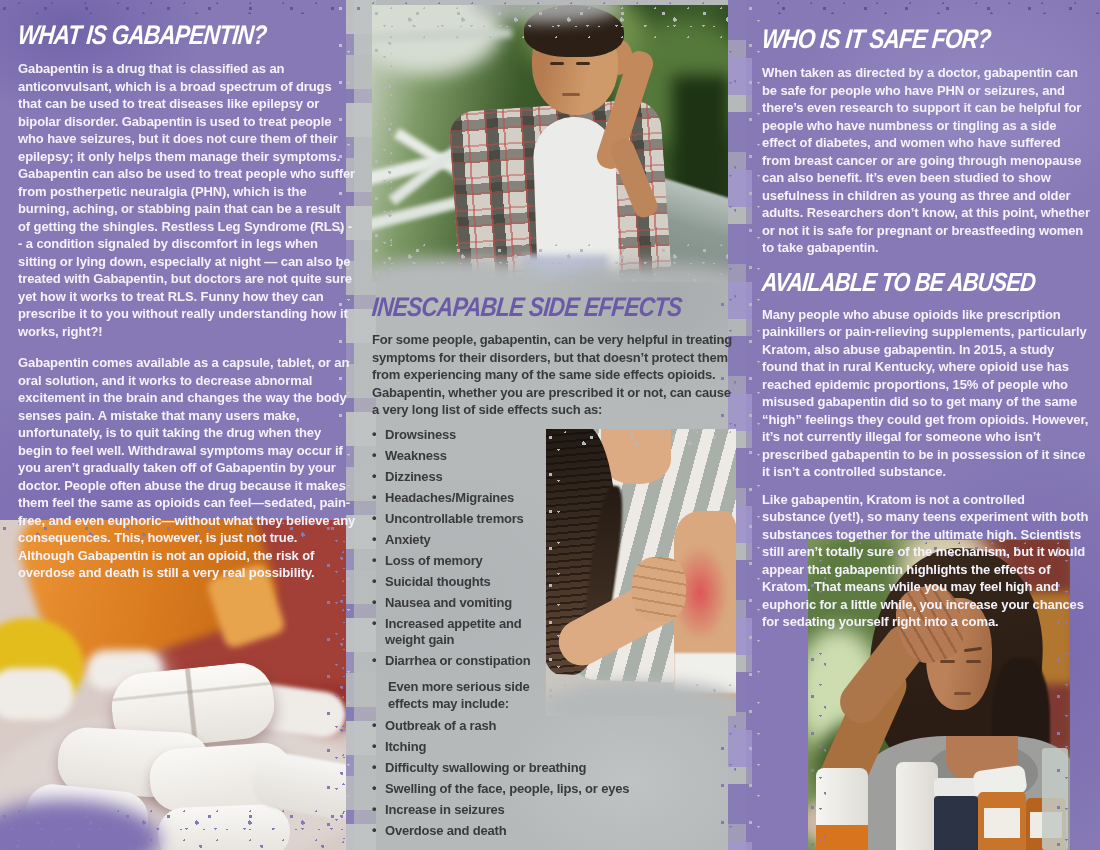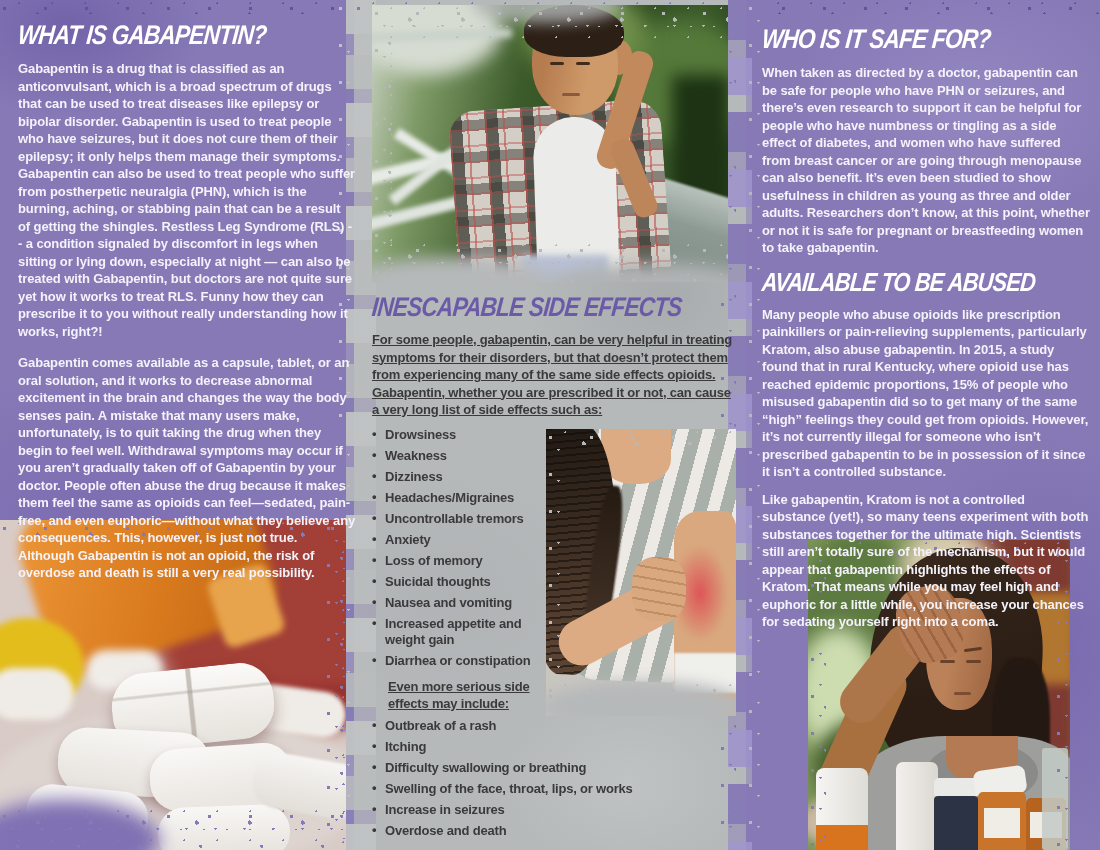--- a/index.html
+++ b/index.html
@@ -34,21 +34,21 @@
     repeating-linear-gradient(180deg, rgba(192,195,196,.95) 0 34px, rgba(192,195,196,.3) 34px 55px,
     rgba(186,189,190,.85) 55px 89px, rgba(140,128,182,.3) 89px 103px);}
   .strip-right{position:absolute;left:728px;top:0;width:24px;height:850px;background-image:
     repeating-linear-gradient(180deg, rgba(134,121,182,.95) 0 40px, rgba(134,121,182,.45) 40px 58px,
     rgba(158,148,202,.9) 58px 95px, rgba(182,185,186,.5) 95px 112px);}
   .hd{margin:0;color:#fff;font-weight:700;font-style:italic;font-size:27px;letter-spacing:-1px;
     transform:skewX(-5deg) scaleX(.84);transform-origin:0 50%;white-space:nowrap;}
   .hd-purple{color:#6b5aa7;}
   .col{position:absolute;z-index:3;}
   .pw{color:#f4f2fa;font-weight:700;font-size:13px;line-height:17.5px;letter-spacing:-.1px;margin:0 0 14px 0;}
-  .pg{color:#3a3a3b;font-weight:700;font-size:13px;line-height:17.5px;letter-spacing:-.2px;margin:0 0 8px 0;text-decoration:underline;}
+  .pg{color:#3a3a3b;font-weight:700;font-size:13px;line-height:17.5px;letter-spacing:-.2px;margin:0 0 8px 0;}
   ul.fx{list-style:none;margin:2px 0 6px 0;padding:0;}
   ul.fx li{position:relative;color:#3a3a3b;font-weight:700;font-size:13px;line-height:16px;
     letter-spacing:-.2px;padding-left:13px;margin:5px 0;}
   ul.fx li::before{content:"\2022";position:absolute;left:0;top:-1px;}
   li.narrow{max-width:205px;}
   .serious{margin:9px 0 4px 16px;}
 </style>
 </head>
 <body>
 
@@ -165,21 +165,21 @@
         <li>Suicidal thoughts</li>
         <li>Nausea and vomiting</li>
         <li>Increased appetite and weight gain</li>
         <li>Diarrhea or constipation</li>
       </ul>
       <p class="pg serious">Even more serious side effects may include:</p>
       <ul class="fx">
         <li class="narrow">Outbreak of a rash</li>
         <li class="narrow">Itching</li>
         <li class="narrow">Difficulty swallowing or breathing</li>
-        <li>Swelling of the face, throat, lips, or works</li>
+        <li>Swelling of the face, people, lips, or eyes</li>
         <li>Increase in seizures</li>
         <li>Overdose and death</li>
       </ul>
     </div>
   </section>
 
   <section class="col" style="left:762px;top:24px;width:328px;">
     <h1 class="hd" style="margin-bottom:9px;">WHO IS IT SAFE FOR?</h1>
     <p class="pw" style="margin-bottom:10px;">When taken as directed by a doctor, gabapentin can be safe for people who have PHN or seizures, and there’s even research to support it can be helpful for people who have numbness or tingling as a side effect of diabetes, and women who have suffered from breast cancer or are going through menopause can also benefit. It’s even been studied to show usefulness in children as young as three and older adults. Researchers don’t know, at this point, whether or not it is safe for pregnant or breastfeeding women to take gabapentin.</p>
     <h1 class="hd" style="font-size:26px;margin-bottom:8px;">AVAILABLE TO BE ABUSED</h1>

